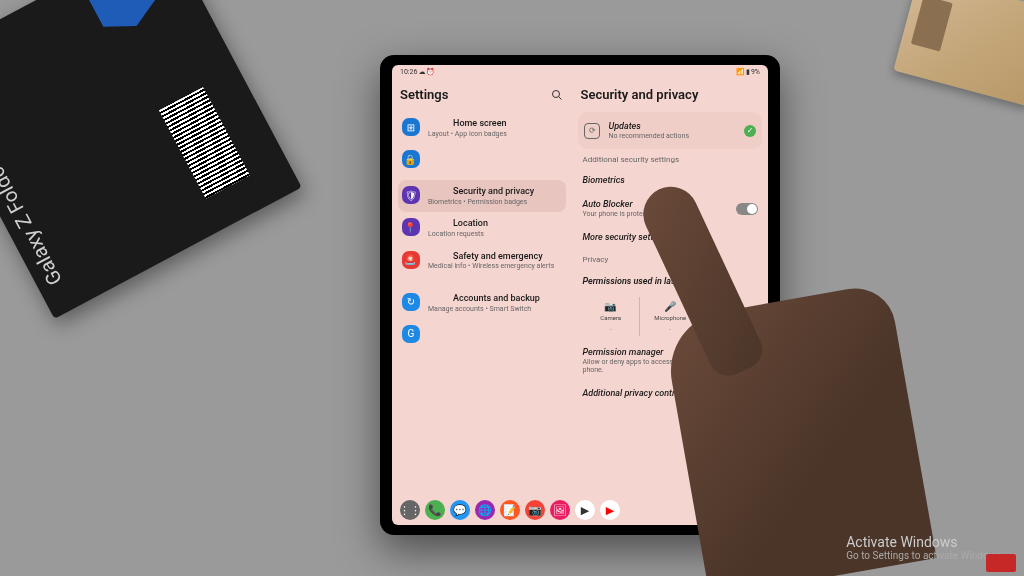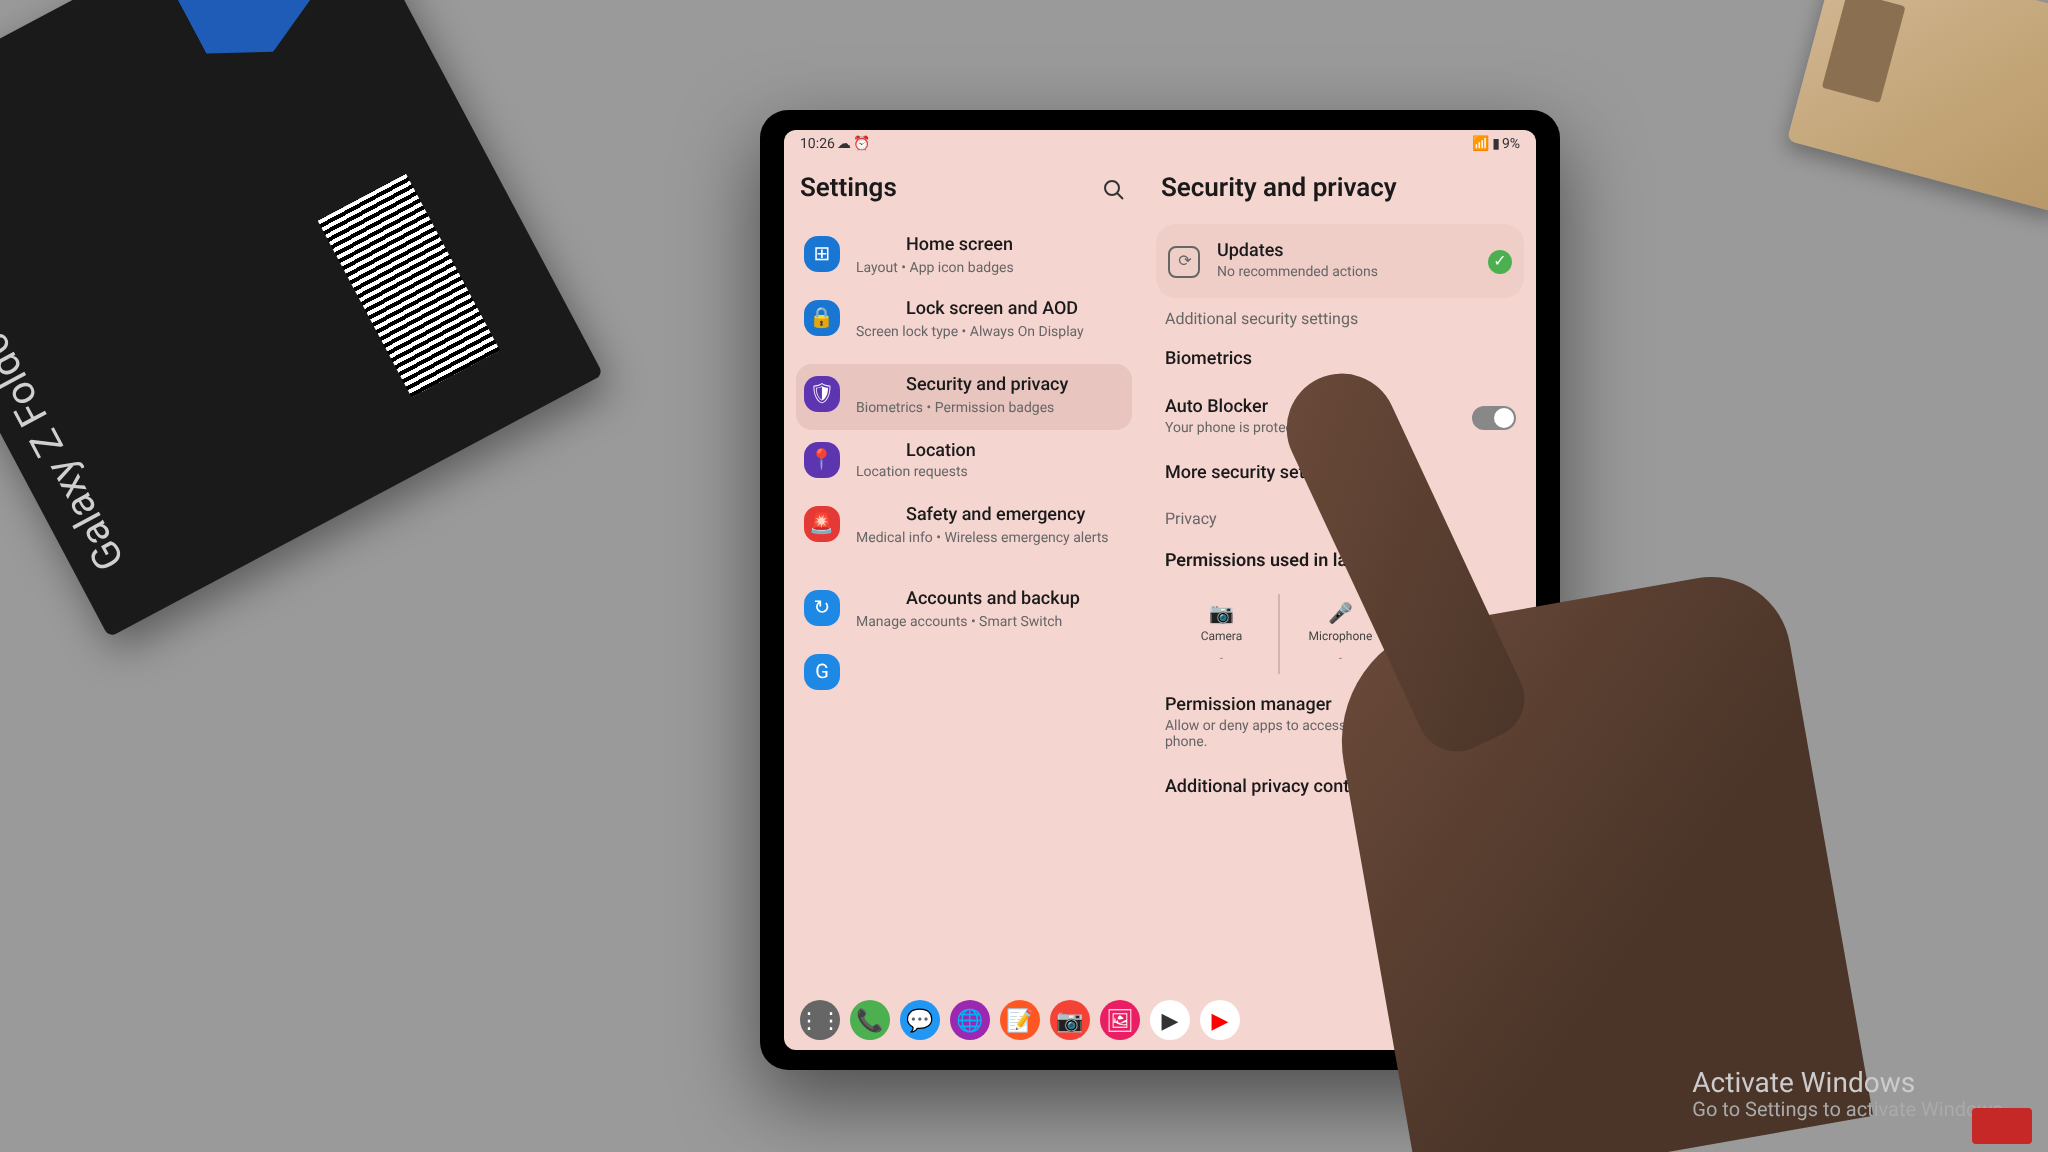--- a/index.html
+++ b/index.html
@@ -212,20 +212,21 @@
     align-items: center;
     gap: 8px;
   }
   
   .right-item-content { flex: 1; }
   
   .right-title {
     font-size: 9px;
     font-weight: 500;
     color: #1a1a1a;
+    font-style: italic;
   }
   
   .right-subtitle {
     font-size: 7px;
     color: #666;
     margin-top: 1px;
   }
   
   .toggle {
     width: 22px;
@@ -439,24 +440,20 @@
         <div class="settings-item">
           <div class="item-icon" style="background:#1976d2">⊞</div>
           <div class="item-content">
             <div class="item-title">Home screen</div>
             <div class="item-subtitle">Layout • App icon badges</div>
           </div>
         </div>
 
         <div class="settings-item">
           <div class="item-icon" style="background:#1976d2">🔒</div>
-          <div class="item-content">
-            <div class="item-title">Lock screen and AOD</div>
-            <div class="item-subtitle">Screen lock type • Always On Display</div>
-          </div>
         </div>
 
         <div style="height:6px"></div>
 
         <div class="settings-item selected">
           <div class="item-icon" style="background:#5e35b1">🛡</div>
           <div class="item-content">
             <div class="item-title">Security and privacy</div>
             <div class="item-subtitle">Biometrics • Permission badges</div>
           </div>

